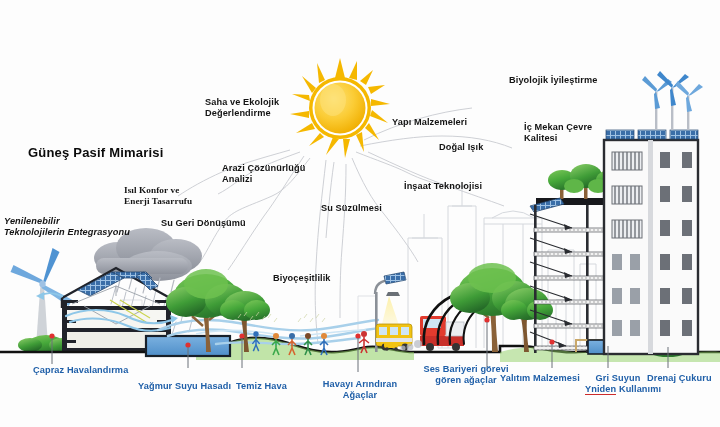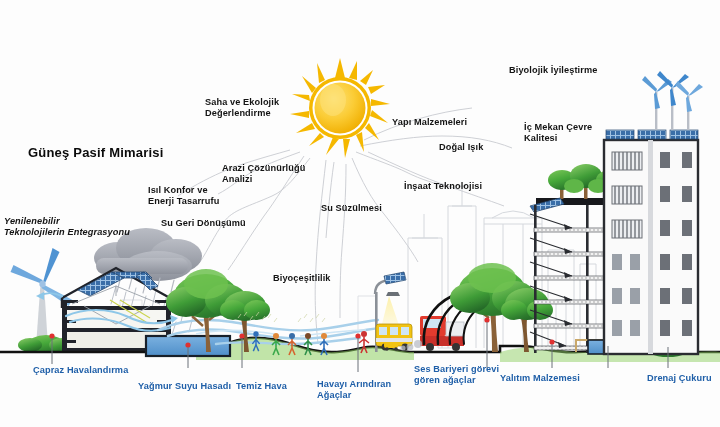--- a/index.html
+++ b/index.html
@@ -5,21 +5,21 @@
   html,body{margin:0;padding:0;background:#fff;}
   body{font-family:"Liberation Sans",sans-serif;}
   #stage{
     position:relative;width:720px;height:427px;background:#fdfdfd;overflow:hidden;
   }
   #art{position:absolute;inset:0;width:720px;height:427px;}
   .lbl{position:absolute;white-space:pre;line-height:1.18;}
   .lbl-dark{color:#141414;font-size:9.2px;font-weight:600;letter-spacing:.1px;}
   .lbl-bold{color:#0b0b0b;font-size:13px;font-weight:700;letter-spacing:.2px;text-align:center;}
   .lbl-blue{color:#1f5fa8;font-size:9.2px;font-weight:700;letter-spacing:.1px;}
-  .lbl-blue.ctr,.lbl-dark.ctr{text-align:left;}
+  .lbl-blue.ctr,.lbl-dark.ctr{text-align:center;}
   .ul-red{border-bottom:1.2px solid #cc2b2b;}
 </style>
 </head>
 <body>
 
 <div id="stage">
 
   <svg id="art" viewBox="0 0 720 427">
     <defs>
       <radialGradient id="sunG" cx="38%" cy="32%" r="72%">
@@ -493,37 +493,38 @@
       <path d="M668 347 V368"></path>
     </g>
 
   </svg>
 
   <div class="lbl lbl-bold" style="left:28px;top:145px;">Güneş Pasif Mimarisi</div>
   <div class="lbl lbl-dark" style="left:173px;top:97px;margin-left:32px;">Saha ve Ekolojik
 Değerlendirme</div>
   <div class="lbl lbl-dark" style="left:222px;top:163px;">Arazi Çözünürlüğü
 Analizi</div>
-  <div class="lbl lbl-dark" style="left:148px;top:185px;">Isıl Konfor ve
+  <div class="lbl lbl-dark" style="left:124px;top:185px;font-family:Liberation Serif, serif;">Isıl Konfor ve
 Enerji Tasarrufu</div>
   <div class="lbl lbl-dark" style="left:161px;top:218px;">Su Geri Dönüşümü</div>
   <div class="lbl lbl-dark" style="left:4px;top:216px;font-style:italic;">Yenilenebilir
 Teknolojilerin Entegrasyonu</div>
   <div class="lbl lbl-dark" style="left:321px;top:203px;">Su Süzülmesi</div>
   <div class="lbl lbl-dark" style="left:273px;top:273px;">Biyoçeşitlilik</div>
   <div class="lbl lbl-dark" style="left:392px;top:96px;margin-top:21px;">Yapı Malzemeleri</div>
   <div class="lbl lbl-dark" style="left:439px;top:142px;">Doğal Işık</div>
   <div class="lbl lbl-dark" style="left:404px;top:181px;">İnşaat Teknolojisi</div>
-  <div class="lbl lbl-dark" style="left:509px;top:65px;">Biyolojik İyileştirme</div>
+  <div class="lbl lbl-dark" style="left:509px;top:75px;">Biyolojik İyileştirme</div>
   <div class="lbl lbl-dark" style="left:524px;top:122px;">İç Mekan Çevre
 Kalitesi</div>
 
   <div class="lbl lbl-blue" style="left:33px;top:365px;">Çapraz Havalandırma</div>
   <div class="lbl lbl-blue" style="left:138px;top:381px;">Yağmur Suyu Hasadı</div>
   <div class="lbl lbl-blue" style="left:236px;top:381px;">Temiz Hava</div>
   <div class="lbl lbl-blue ctr" style="left:317px;top:379px;width:86px;">Havayı Arındıran
 Ağaçlar</div>
   <div class="lbl lbl-blue ctr" style="left:414px;top:364px;width:104px;">Ses Bariyeri görevi
 gören ağaçlar</div>
   <div class="lbl lbl-blue" style="left:500px;top:373px;">Yalıtım Malzemesi</div>
+  <div class="lbl lbl-blue ctr" style="left:585px;top:373px;width:66px;"><span>Gri Suyun</span><br><span class="ul-red">Yniden</span> <span>Kullanımı</span></div>
   <div class="lbl lbl-blue" style="left:647px;top:373px;">Drenaj Çukuru</div>
 
 </div>
 
 </body></html>

